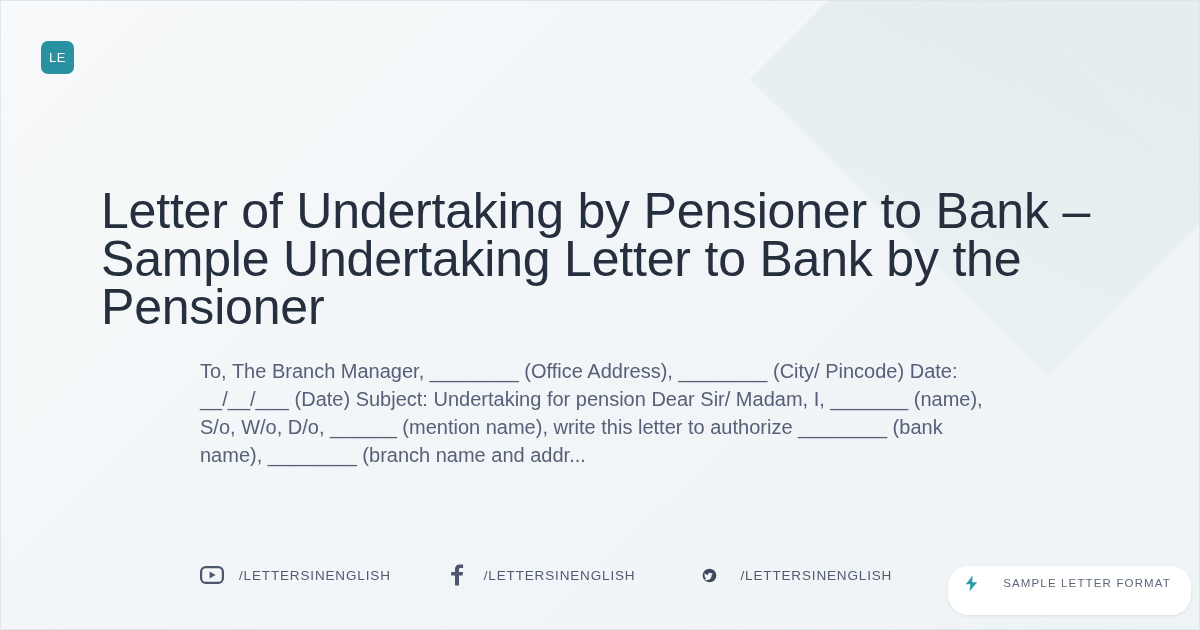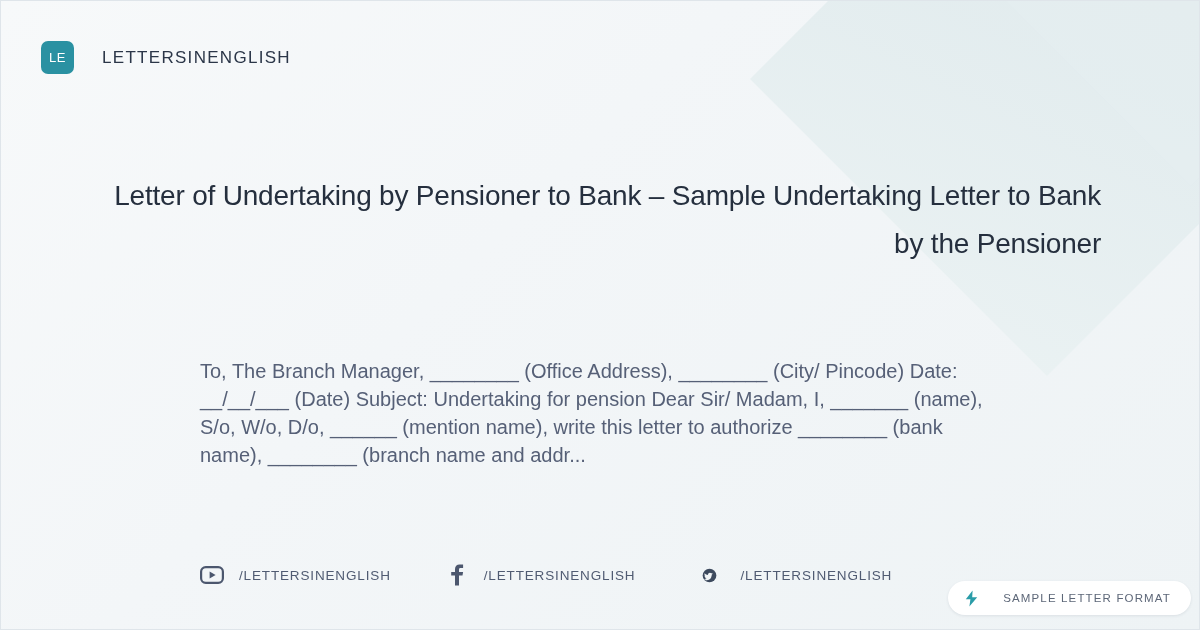--- a/index.html
+++ b/index.html
@@ -81,22 +81,22 @@
     color: #2b3648;
     font-weight: 400;
   }
 
   
   .title {
     position: absolute;
     left: 100px;
     top: 152px;
     width: 1000px;
-    text-align: right;
-    font-size: 28px;
+    text-align: left;
+    font-size: 50px;
     line-height: 48px;
     color: #252f3e;
     font-weight: 400;
     letter-spacing: -0.2px;
   }
 
   
   .excerpt {
     position: absolute;
     left: 199px;
@@ -146,21 +146,21 @@
   
   .badge {
     position: absolute;
     right: 8px;
     bottom: 14px;
     display: flex;
     align-items: center;
     gap: 25px;
     background: #ffffff;
     border-radius: 20px;
-    padding: 9px 20px 9px 16px;
+    padding: 9px 20px 24px 16px;
     box-shadow: 0 1px 3px rgba(40,60,80,.10);
   }
   .badge-ico {
     width: 14px;
     height: 16px;
     color: #2a9ca8;
     display: flex;
     align-items: center;
     justify-content: center;
     flex: none;
@@ -177,21 +177,20 @@
 
 <div class="canvas">
 
   <div class="deco-diamond"></div>
   <div class="deco-diamond-2"></div>
 
   <div class="content">
 
     <div class="brand">
       <div class="brand-mark">LE</div>
-      <div class="brand-name">LETTERSINENGLISH</div>
     </div>
 
     <h1 class="title">Letter of Undertaking by Pensioner to Bank – Sample Undertaking Letter to Bank by the Pensioner</h1>
 
     <p class="excerpt">To, The Branch Manager, ________ (Office Address), ________ (City/ Pincode) Date: __/__/___ (Date) Subject: Undertaking for pension Dear Sir/ Madam, I, _______ (name), S/o, W/o, D/o, ______ (mention name), write this letter to authorize ________ (bank name), ________ (branch name and addr...</p>
 
     <div class="socials">
 
       <div class="social">
         <span class="social-ico">

